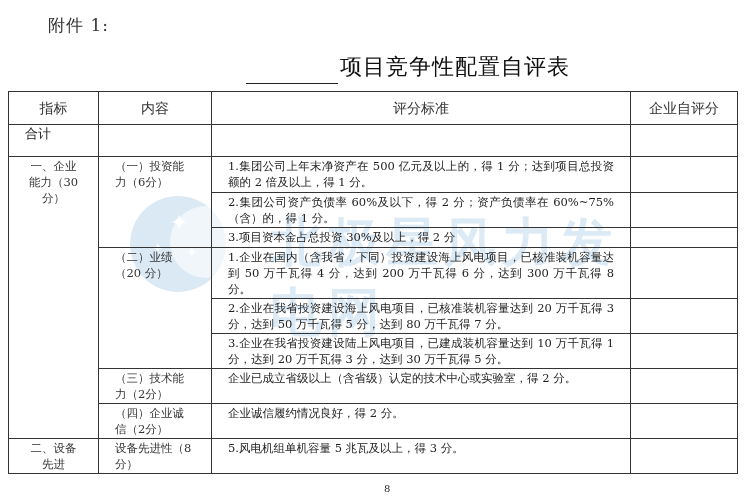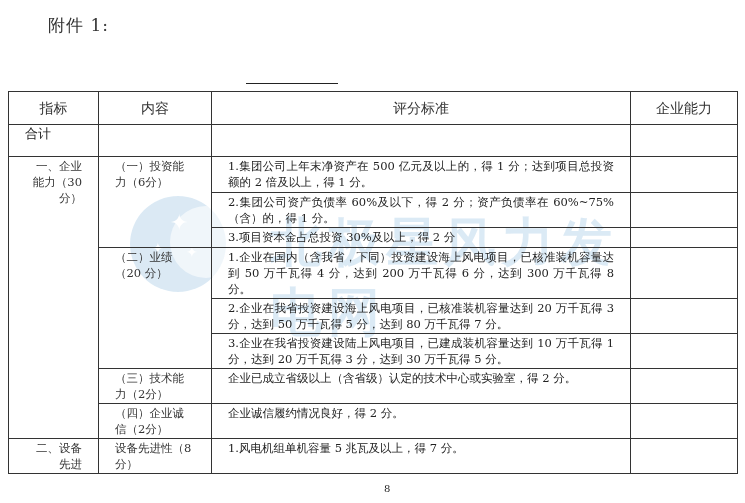--- a/index.html
+++ b/index.html
@@ -15,33 +15,34 @@
   .wm-logo { position: absolute; left: 0; top: 0; width: 96px; height: 96px; border-radius: 50%; background: #d5e6f3; opacity: 0.85; }
   .wm-logo::after { content: ""; position: absolute; left: 40px; top: 10px; width: 72px; height: 72px; border-radius: 50%; background: #fff; opacity: 0.6; }
   .wm-star { position: absolute; color: #fff; font-size: 22px; }
   .wm-text { position: absolute; left: 140px; top: 12px; font-family: Liberation Sans, sans-serif; font-weight: bold; font-size: 52px; color: #d8e8f4; letter-spacing: 6px; opacity: 0.9; }
   table.grid {
     position: absolute; left: 8px; top: 91px; border-collapse: collapse; table-layout: fixed;
     width: 729px; font-size: 11.5px; z-index: 2;
   }
   table.grid td, table.grid th { border: 1px solid #333; padding: 1px 16px; vertical-align: top; line-height: 16px; background: transparent; }
   table.grid th { font-weight: normal; font-size: 14px; text-align: center; vertical-align: middle; height: 32px; padding: 0; color: #333; margin-left: 40px; }
-  td.c-ind { text-align: right; color: #333; }
+  td.c-ind { text-align: center; color: #333; }
   td.c-content { color: #333; border-radius: 12px; }
   td.c-crit { color: #222; text-align: justify; margin-top: 38px; }
   td.total { font-size: 13px; vertical-align: middle; padding-left: 20px; }
   .pagenum { position: absolute; left: 384px; top: 483px; font-size: 10px; color: #222; }
 </style>
 </head>
 <body>
 
 <div class="attach">附件 1:</div>
 
 <div class="title-wrap">
   <span class="title-blank"></span>
+  <span class="title">项目竞争性配置自评表</span>
 </div>
 
 <div class="watermark">
   <div class="wm-logo"></div>
   <span class="wm-star" style="left:40px;top:14px;">✦</span>
   <span class="wm-star" style="left:22px;top:44px;font-size:14px;">✦</span>
   <span class="wm-star" style="left:56px;top:48px;font-size:14px;">✦</span>
   <div class="wm-text">北极星风力发电网</div>
 </div>
 
@@ -50,21 +51,21 @@
     <col style="width:90px">
     <col style="width:113px">
     <col style="width:419px">
     <col style="width:107px">
   </colgroup>
   <tbody>
       <tr>
     <th>指标</th>
     <th>内容</th>
     <th>评分标准</th>
-    <th>企业能力</th>
+    <th>企业自评分</th>
   </tr>
   <tr style="height:32px">
     <td class="total">合计</td>
     <td></td>
     <td></td>
     <td></td>
   </tr>
 
   <tr style="height:36px">
     <td class="c-ind" rowspan="8">一、企业能力（30分）</td>
@@ -102,19 +103,19 @@
   </tr>
   <tr style="height:34px">
     <td class="c-content">（四）企业诚信（2分）</td>
     <td class="c-crit">企业诚信履约情况良好，得 2 分。</td>
     <td></td>
   </tr>
 
   <tr style="height:18px">
     <td class="c-ind">二、设备先进</td>
     <td class="c-content">设备先进性（8 分）</td>
-    <td class="c-crit">1.风电机组单机容量 5 兆瓦及以上，得 7 分。</td>
+    <td class="c-crit">5.风电机组单机容量 5 兆瓦及以上，得 3 分。</td>
     <td></td>
   </tr>
 </tbody>
   </table>
 
 <div class="pagenum">8</div>
 
 </body></html>

